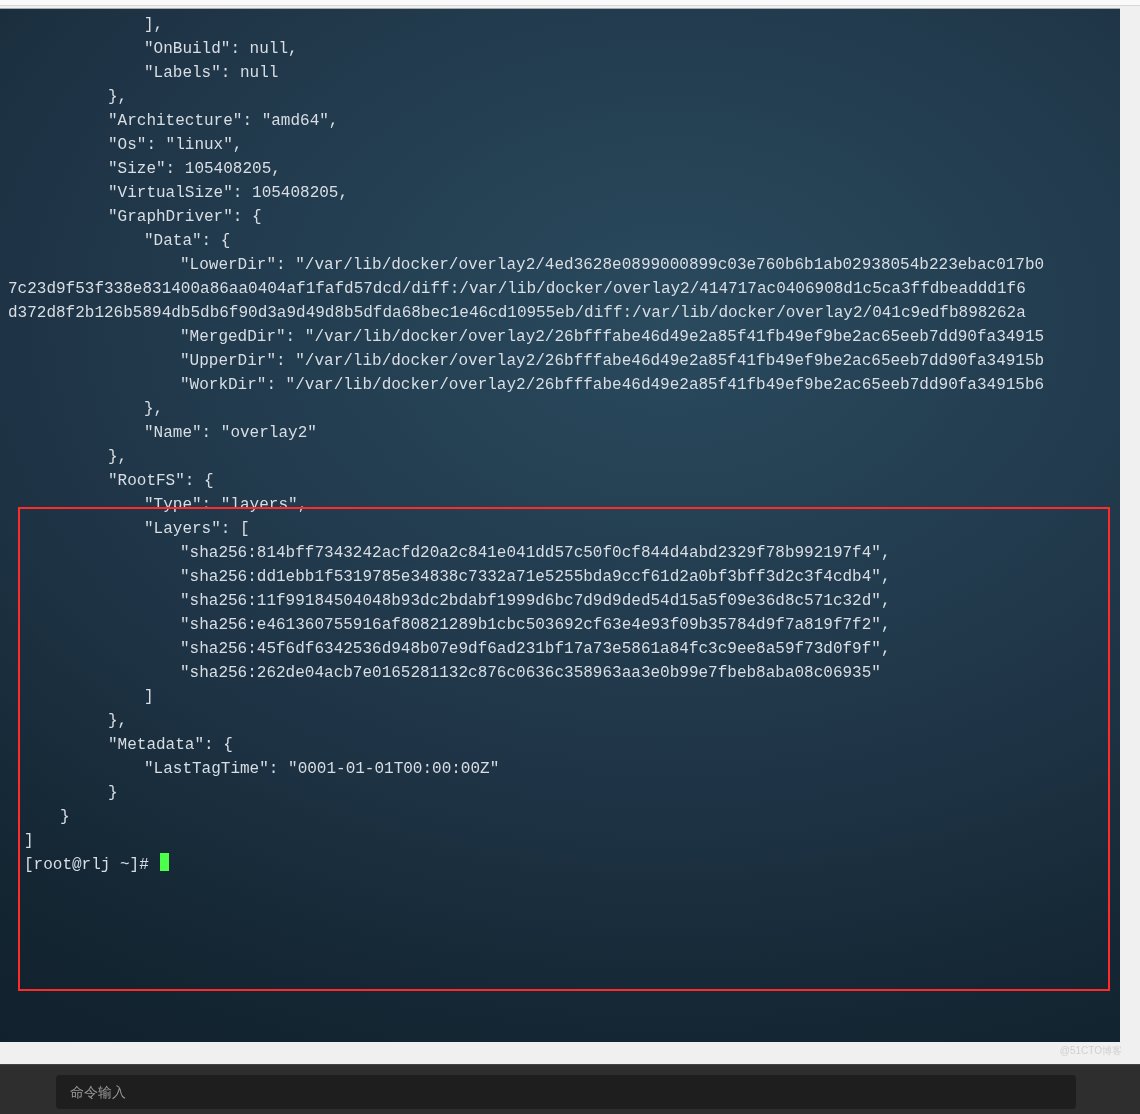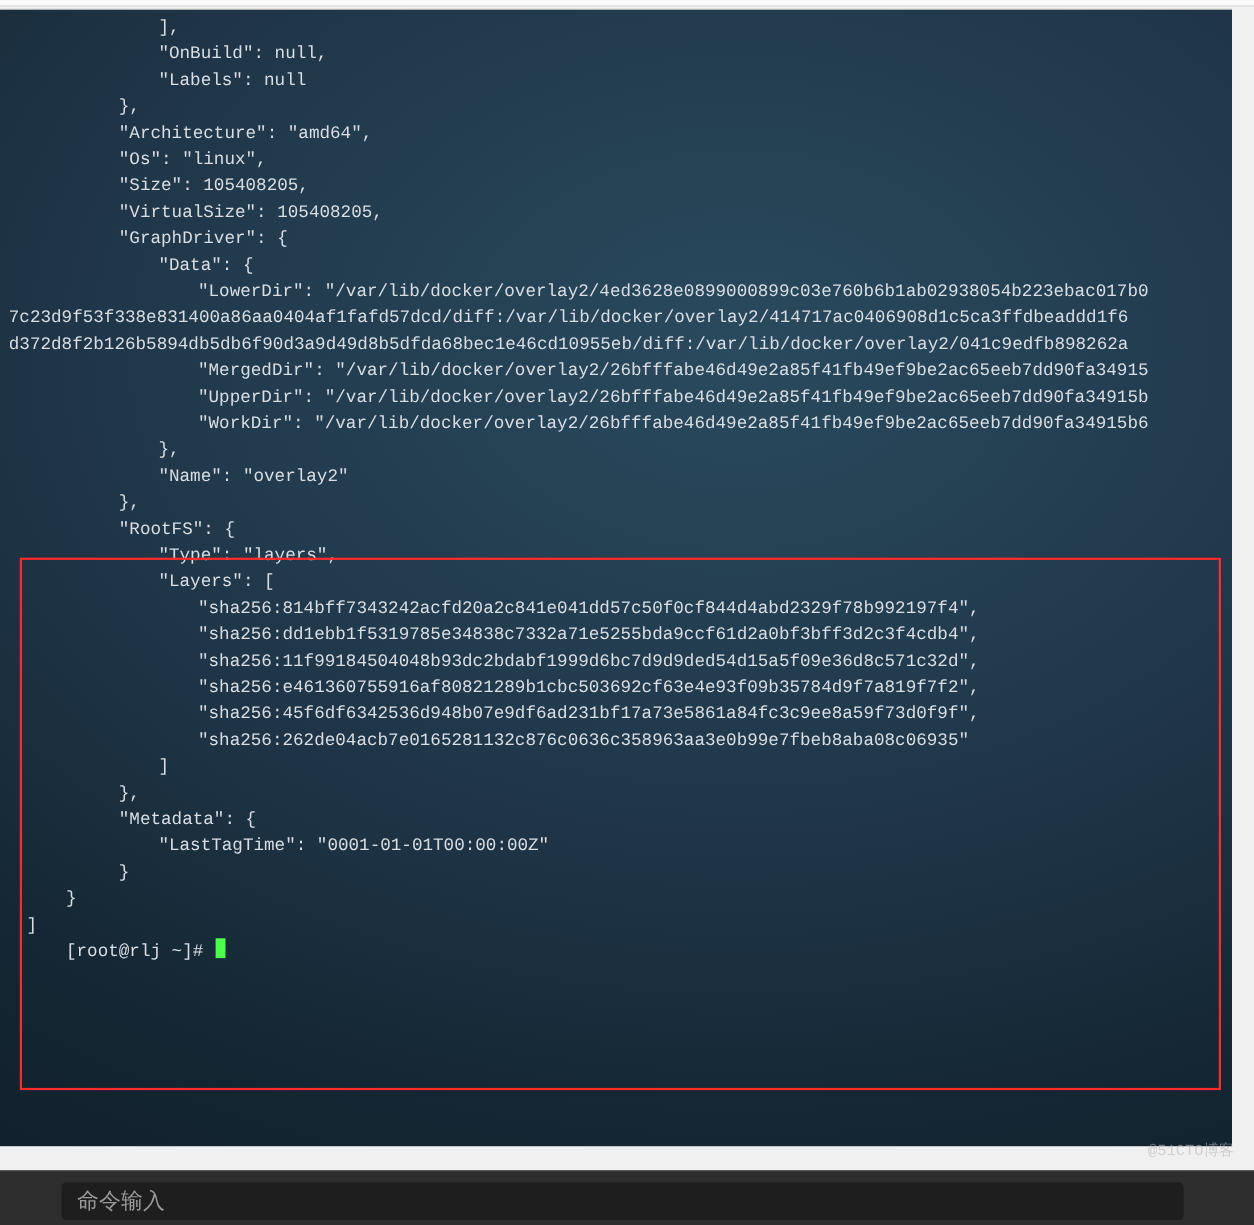--- a/index.html
+++ b/index.html
@@ -40,21 +40,21 @@
   .wrapline { padding-left: 8px; }
   .highlight-box {
     position: absolute;
     left: 18px;
     top: 498px;
     width: 1092px;
     height: 484px;
     border: 2px solid #ff2a2a;
     pointer-events: none;
   }
-  .prompt-root { color: #d8dee4; margin-left: 36px; }
+  .prompt-root { color: #d8dee4; }
   .cursor {
     display: inline-block;
     width: 9px;
     height: 18px;
     background: #4bff4b;
     vertical-align: -2px;
     margin-left: 2px;
   }
   .bottom-bar {
     position: absolute;
@@ -69,31 +69,31 @@
     position: absolute;
     left: 56px;
     top: 10px;
     width: 1020px;
     height: 34px;
     background: #1e1e1e;
     border: none;
     border-radius: 4px;
     color: #bbb;
     font-family: "Microsoft YaHei", sans-serif;
-    font-size: 20px;
+    font-size: 14px;
     padding: 0 14px;
   }
   .bottom-input::placeholder { color: #999; }
   .watermark {
     position: absolute;
     right: 18px;
     bottom: 56px;
     color: rgba(180,180,180,0.55);
-    font-family: Liberation Mono, monospace;
-    font-size: 14px;
+    font-family: Liberation Sans, sans-serif;
+    font-size: 10px;
     pointer-events: none;
   }
 </style>
 </head>
 <body>
 
 <div class="outer-top-bar"></div>
 
 <div class="terminal-wrapper">
   <div class="terminal-content" id="term-out"><span class="line indent3">],</span><span class="line indent3">"OnBuild": null,</span><span class="line indent3">"Labels": null</span><span class="line indent2">},</span><span class="line indent2">"Architecture": "amd64",</span><span class="line indent2">"Os": "linux",</span><span class="line indent2">"Size": 105408205,</span><span class="line indent2">"VirtualSize": 105408205,</span><span class="line indent2">"GraphDriver": {</span><span class="line indent3">"Data": {</span><span class="line indent4">"LowerDir": "/var/lib/docker/overlay2/4ed3628e0899000899c03e760b6b1ab02938054b223ebac017b0</span><span class="line wrapline">7c23d9f53f338e831400a86aa0404af1fafd57dcd/diff:/var/lib/docker/overlay2/414717ac0406908d1c5ca3ffdbeaddd1f6</span><span class="line wrapline">d372d8f2b126b5894db5db6f90d3a9d49d8b5dfda68bec1e46cd10955eb/diff:/var/lib/docker/overlay2/041c9edfb898262a</span><span class="line indent4">"MergedDir": "/var/lib/docker/overlay2/26bfffabe46d49e2a85f41fb49ef9be2ac65eeb7dd90fa34915</span><span class="line indent4">"UpperDir": "/var/lib/docker/overlay2/26bfffabe46d49e2a85f41fb49ef9be2ac65eeb7dd90fa34915b</span><span class="line indent4">"WorkDir": "/var/lib/docker/overlay2/26bfffabe46d49e2a85f41fb49ef9be2ac65eeb7dd90fa34915b6</span><span class="line indent3">},</span><span class="line indent3">"Name": "overlay2"</span><span class="line indent2">},</span><span class="line indent2">"RootFS": {</span><span class="line indent3">"Type": "layers",</span><span class="line indent3">"Layers": [</span><span class="line indent4">"sha256:814bff7343242acfd20a2c841e041dd57c50f0cf844d4abd2329f78b992197f4",</span><span class="line indent4">"sha256:dd1ebb1f5319785e34838c7332a71e5255bda9ccf61d2a0bf3bff3d2c3f4cdb4",</span><span class="line indent4">"sha256:11f99184504048b93dc2bdabf1999d6bc7d9d9ded54d15a5f09e36d8c571c32d",</span><span class="line indent4">"sha256:e461360755916af80821289b1cbc503692cf63e4e93f09b35784d9f7a819f7f2",</span><span class="line indent4">"sha256:45f6df6342536d948b07e9df6ad231bf17a73e5861a84fc3c9ee8a59f73d0f9f",</span><span class="line indent4">"sha256:262de04acb7e0165281132c876c0636c358963aa3e0b99e7fbeb8aba08c06935"</span><span class="line indent3">]</span><span class="line indent2">},</span><span class="line indent2">"Metadata": {</span><span class="line indent3">"LastTagTime": "0001-01-01T00:00:00Z"</span><span class="line indent2">}</span><span class="line indent1">}</span><span class="line indent0">]</span><span class="line indent0 prompt-root">[root@rlj ~]# <span class="cursor"></span></span></div>

